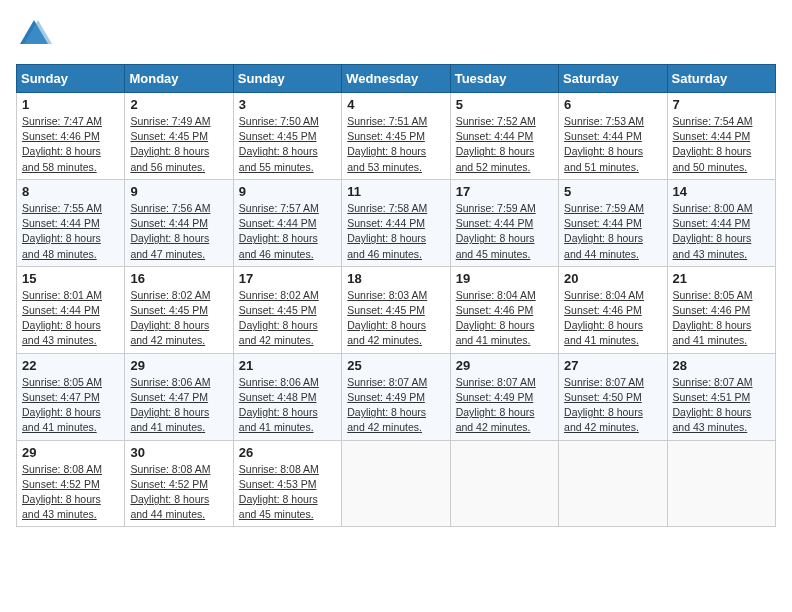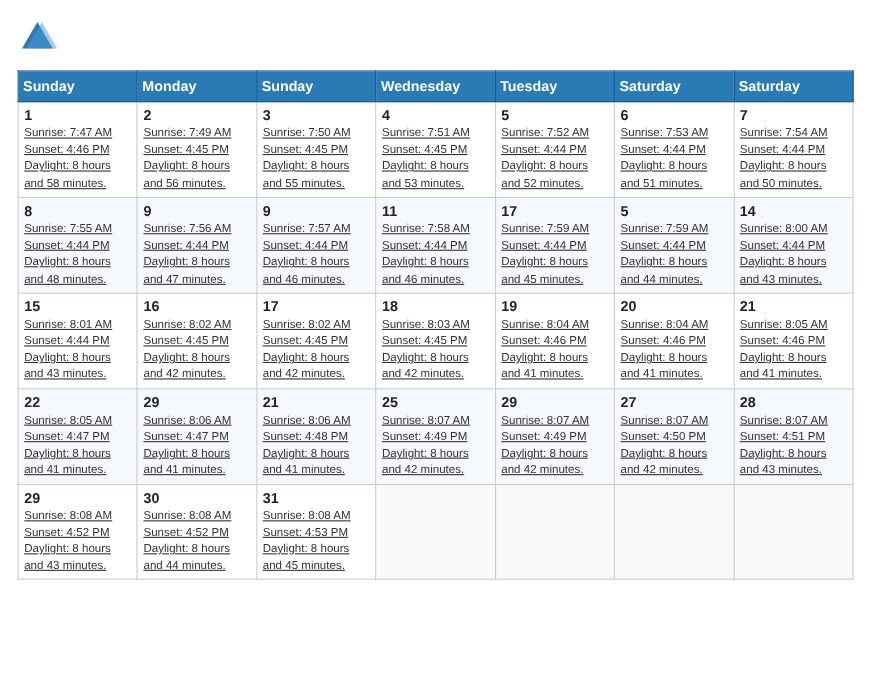--- a/index.html
+++ b/index.html
@@ -245,21 +245,21 @@
       <tr>
         <td>
         <span class="day-num">29</span>
         <div class="day-info">Sunrise: 8:08 AM<br>Sunset: 4:52 PM<br>Daylight: 8 hours<br>and 43 minutes.</div>
       </td>
         <td>
         <span class="day-num">30</span>
         <div class="day-info">Sunrise: 8:08 AM<br>Sunset: 4:52 PM<br>Daylight: 8 hours<br>and 44 minutes.</div>
       </td>
         <td>
-        <span class="day-num">31</span>
+        <span class="day-num">26</span>
         <div class="day-info">Sunrise: 8:08 AM<br>Sunset: 4:53 PM<br>Daylight: 8 hours<br>and 45 minutes.</div>
       </td>
         <td class="empty-cell"></td>
         <td class="empty-cell"></td>
         <td class="empty-cell"></td>
         <td class="empty-cell"></td>
       </tr>
     </tbody>
 </table>
 

